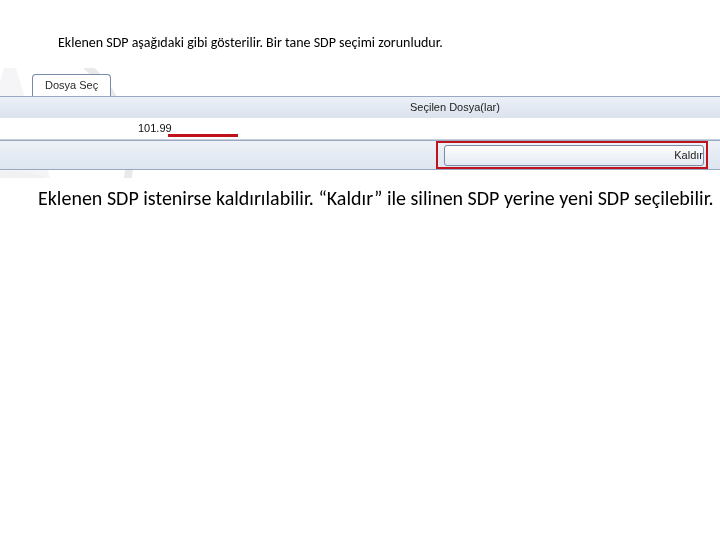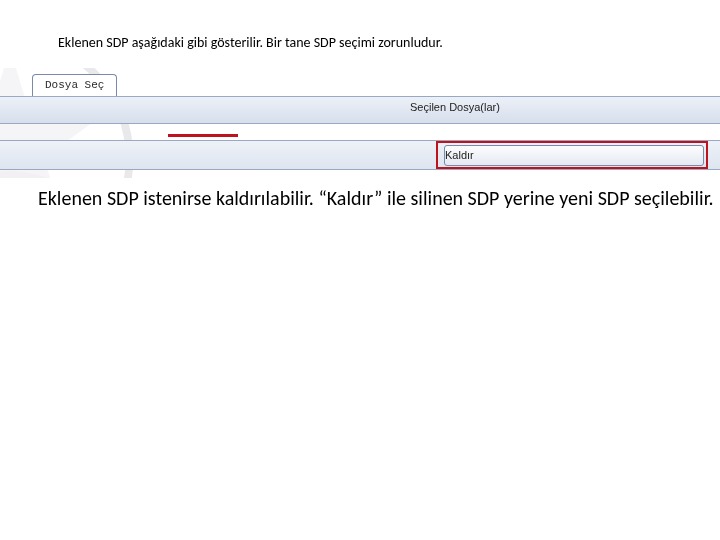--- a/index.html
+++ b/index.html
@@ -43,21 +43,21 @@
     pointer-events: none;
     opacity: 0.18;
   }
   .tabbar {
     position: absolute;
     left: 32px;
     top: 6px;
     height: 22px;
     display: flex;
     gap: 6px;
-    font-family: Liberation Mono, monospace;
+    font-family: Liberation Sans, sans-serif;
     font-size: 11px;
   }
   .tab {
     background: linear-gradient(#fdfdfd, #e8ecf3);
     border: 1px solid #7a8aa8;
     border-bottom: none;
     border-radius: 4px 4px 0 0;
     padding: 3px 12px 2px 12px;
     color: #2a2a2a;
     line-height: 14px;
@@ -121,21 +121,21 @@
     position: absolute;
     right: 16px;
     top: 4px;
     width: 260px;
     height: 21px;
     background: linear-gradient(#fdfdfd, #e4e9f2);
     border: 1px solid #7a8aa8;
     border-radius: 3px;
     font-family: Tahoma, Verdana, sans-serif;
     font-size: 11px;
-    text-align: left;
+    text-align: right;
     line-height: 19px;
     color: #222;
   }
   .red-box {
     position: absolute;
     right: 12px;
     top: 73px;
     width: 272px;
     height: 28px;
     border: 2px solid #c0121d;
@@ -156,20 +156,23 @@
   </svg>
 
   <div class="tabbar">
     <div class="tab active">Dosya Seç</div>
   </div>
 
   <div class="header-row">
     <span class="header-label" style="left:410px;">Seçilen Dosya(lar)</span>
   </div>
 
+  <div class="data-row">
+    <span class="cell-text">101.99</span>
+  </div>
 
   <div class="red-mark"></div>
 
   <div class="bottom-bar">
     <div class="remove-btn">Kaldır</div>
   </div>
 
   <div class="red-box"></div>
 
 </div>

